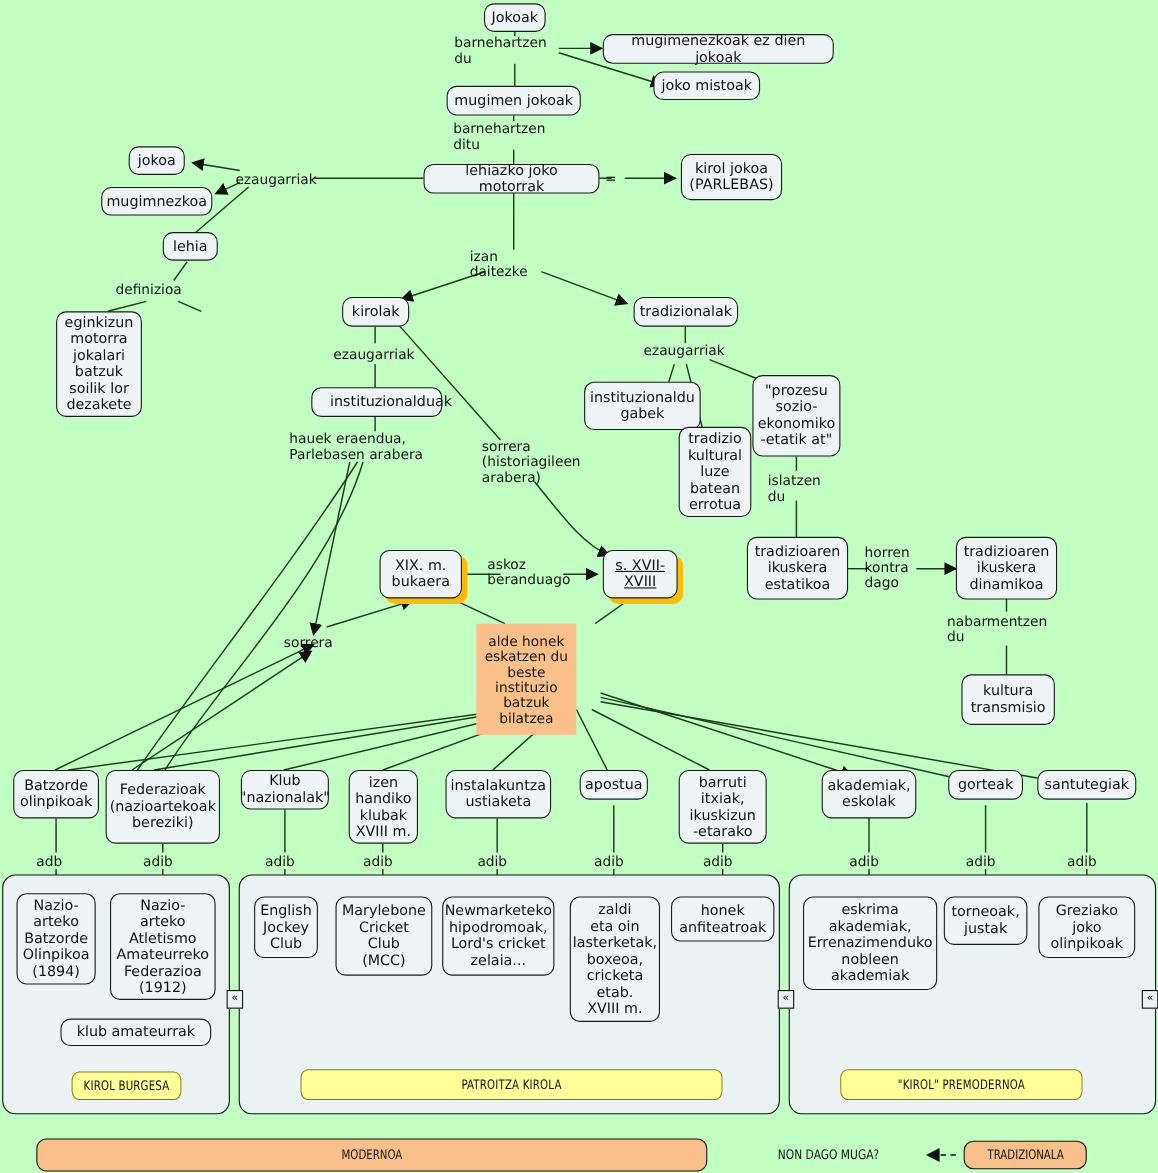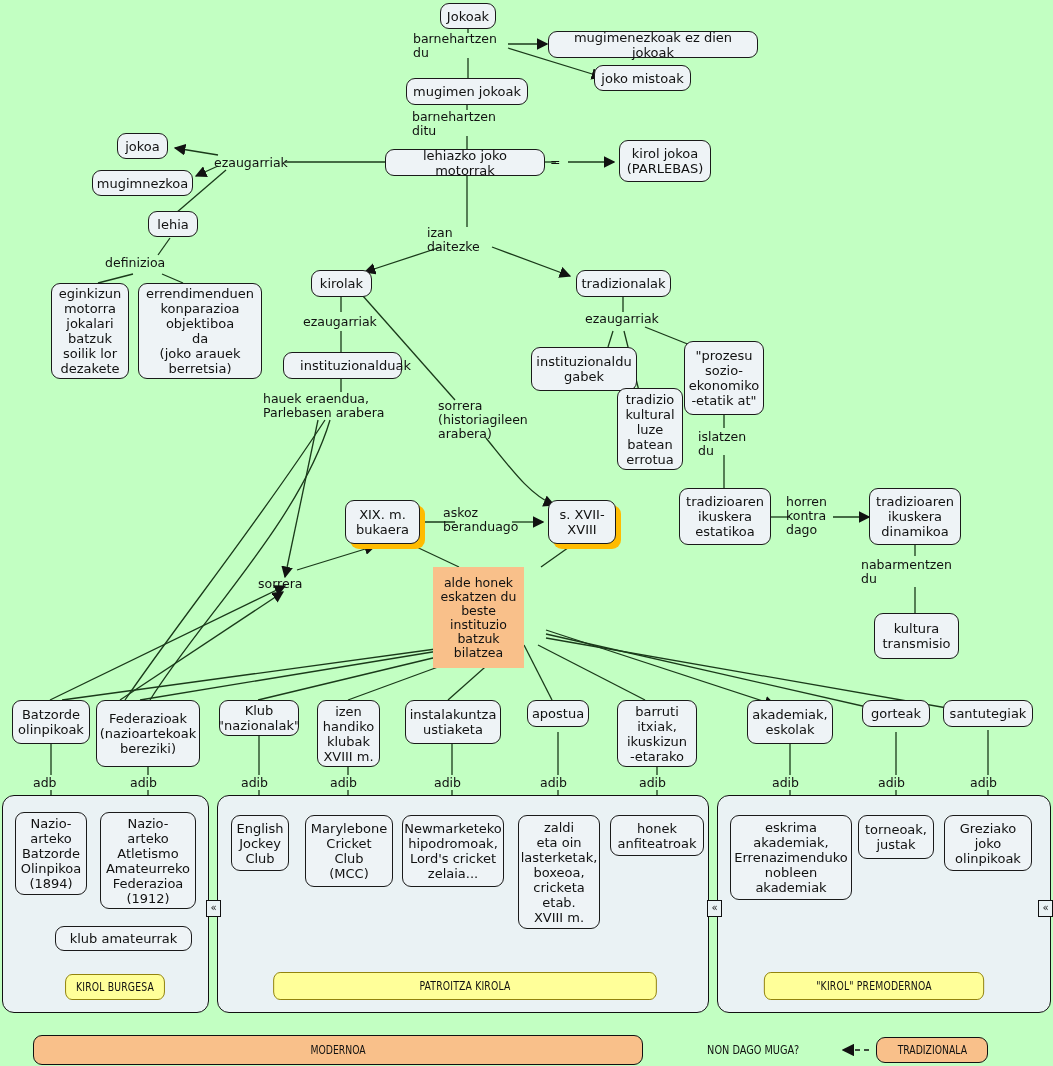--- a/index.html
+++ b/index.html
@@ -241,26 +241,20 @@
 
   <div class="node" style="left:117px;top:133px;width:51px;height:26px;">jokoa</div>
   <div class="node" style="left:92px;top:170px;width:101px;height:26px;">mugimnezkoa</div>
   <div class="node" style="left:148px;top:211px;width:50px;height:26px;">lehia</div>
   <div class="node" style="left:51px;top:283px;width:78px;height:96px;">eginkizun
 motorra
 jokalari
 batzuk
 soilik lor
 dezakete</div>
-  <div class="node" style="left:138px;top:283px;width:124px;height:96px;">errendimenduen
-konparazioa
-objektiboa
-da
-(joko arauek
-berretsia)</div>
 
   <div class="node" style="left:311px;top:270px;width:61px;height:27px;">kirolak</div>
   <div class="node" style="left:576px;top:270px;width:95px;height:27px;">tradizionalak</div>
   <div class="node" style="left:283px;top:352px;width:119px;height:27px;padding-left:32px;">instituzionalduak</div>
   <div class="node" style="left:531px;top:347px;width:106px;height:44px;">instituzionaldu
 gabek</div>
   <div class="node" style="left:617px;top:388px;width:66px;height:82px;">tradizio
 kultural
 luze
 batean
@@ -274,21 +268,21 @@
 ikuskera
 estatikoa</div>
   <div class="node" style="left:869px;top:488px;width:92px;height:57px;">tradizioaren
 ikuskera
 dinamikoa</div>
   <div class="node" style="left:874px;top:613px;width:85px;height:46px;">kultura
 transmisio</div>
 
   <div class="node shadowed" style="left:345px;top:500px;width:75px;height:44px;">XIX. m.
 bukaera</div>
-  <div class="node shadowed" style="left:548px;top:500px;width:68px;height:44px;">s. XVII-
+  <div class="node shadowed" style="left:548px;top:500px;width:68px;height:44px;text-decoration:underline;">s. XVII-
 XVIII</div>
   <div class="node orange" style="left:433px;top:567px;width:91px;height:101px;font-size:12.5px;line-height:14px;">alde honek
 eskatzen du
 beste instituzio
 batzuk
 bilatzea</div>
 
   <div class="node" style="left:12px;top:700px;width:78px;height:44px;">Batzorde
 olinpikoak</div>
   <div class="node" style="left:96px;top:700px;width:104px;height:67px;">Federazioak

